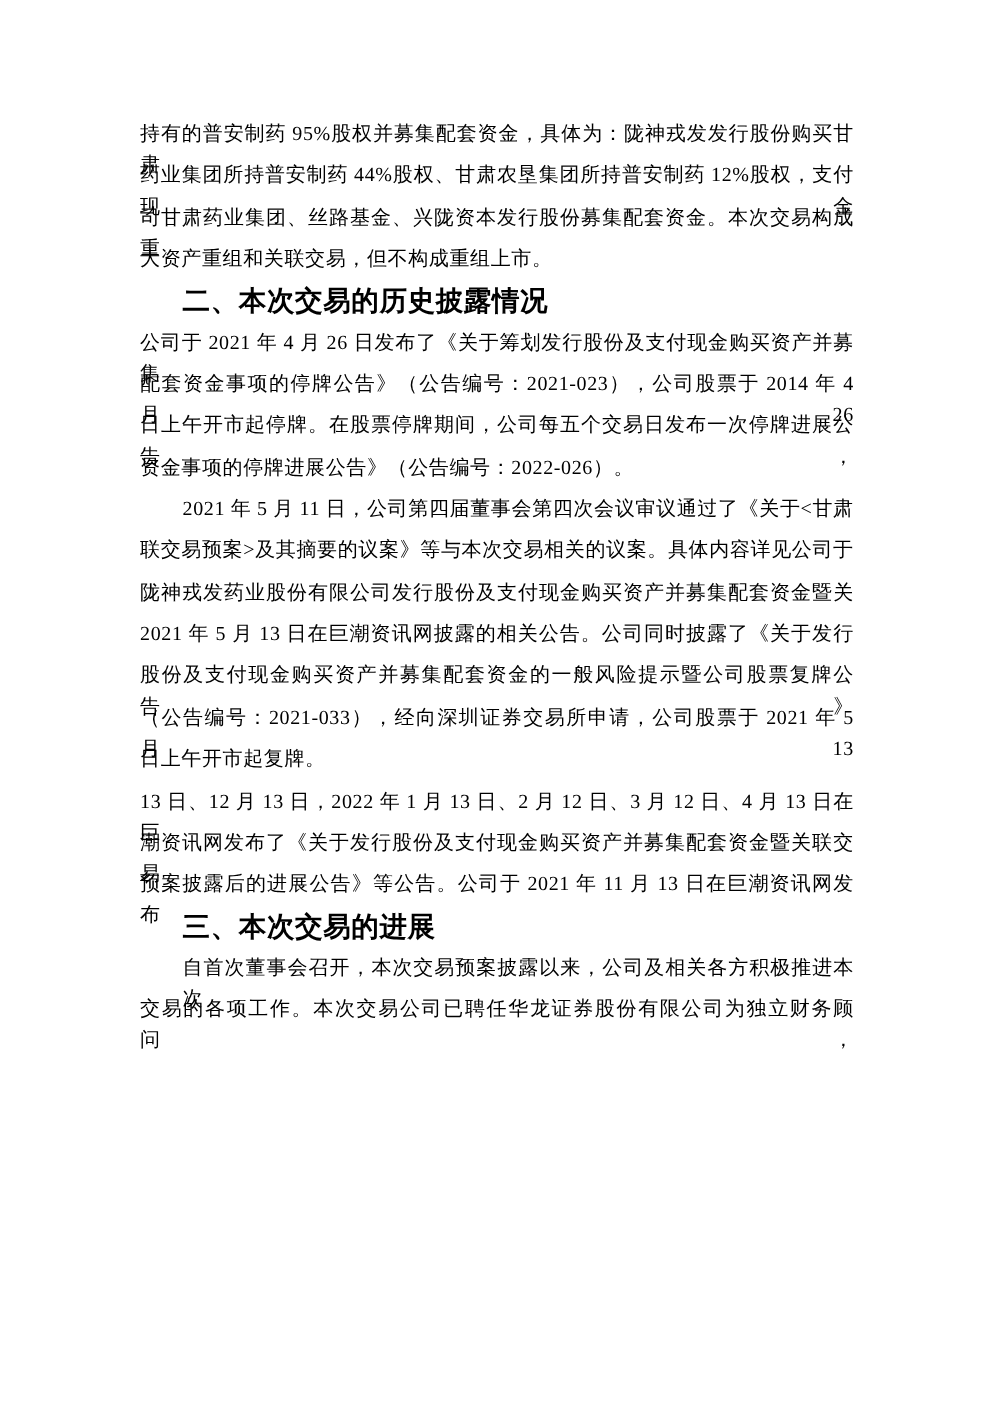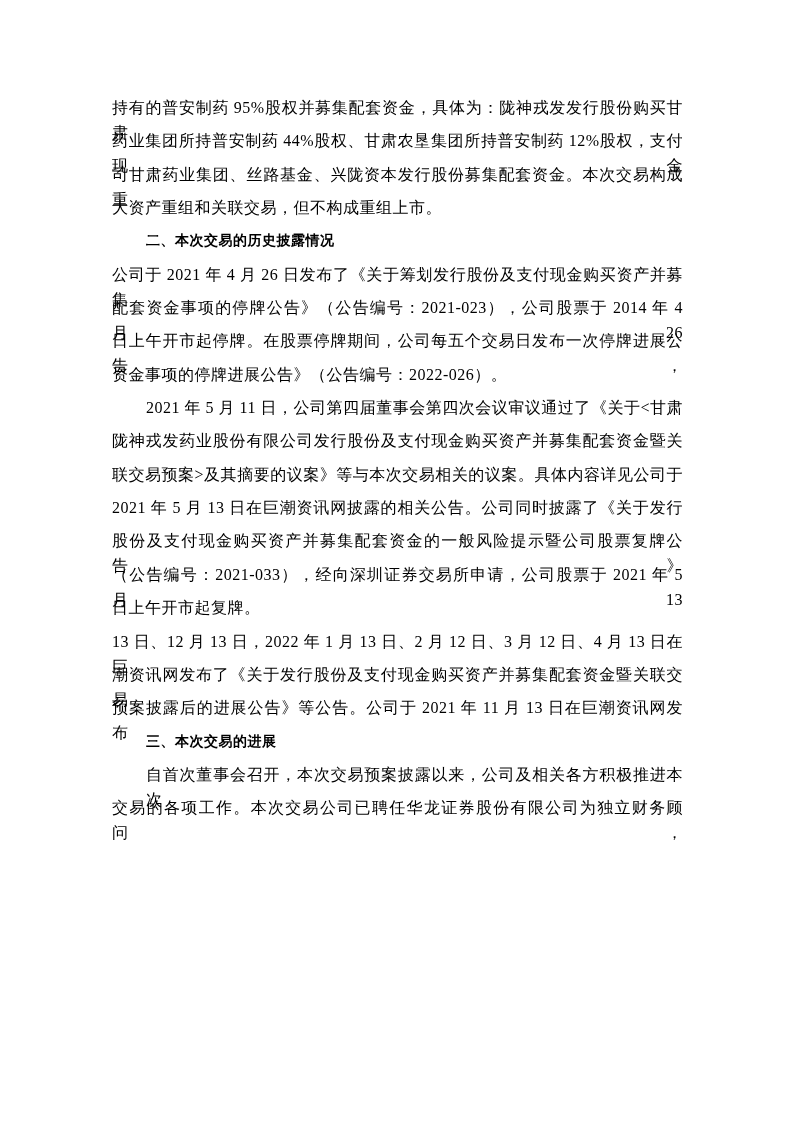--- a/index.html
+++ b/index.html
@@ -38,21 +38,21 @@
     white-space: normal;
     text-align: justify;
     text-align-last: justify;
     text-justify: inter-character;
   }
   .line.indent {
     padding-left: 34px;
   }
   .line.heading {
     font-weight: 700;
-    font-size: 14px;
+    font-size: 22px;
     letter-spacing: 0.5px;
     font-family: "Liberation Sans", "DejaVu Sans", sans-serif;
   }
 </style>
 </head>
 <body>
 
 <div class="page">
   <div class="content" id="doc-content">
       <div class="paragraph">
@@ -63,22 +63,22 @@
       </div>
       <div class="line heading indent">二、本次交易的历史披露情况</div>
       <div class="paragraph">
         <div class="line fill">公司于 2021 年 4 月 26 日发布了《关于筹划发行股份及支付现金购买资产并募集</div>
         <div class="line fill">配套资金事项的停牌公告》（公告编号：2021-023），公司股票于 2014 年 4 月 26</div>
         <div class="line fill">日上午开市起停牌。在股票停牌期间，公司每五个交易日发布一次停牌进展公告，</div>
         <div class="line">资金事项的停牌进展公告》（公告编号：2022-026）。</div>
       </div>
       <div class="paragraph">
         <div class="line fill indent">2021 年 5 月 11 日，公司第四届董事会第四次会议审议通过了《关于&lt;甘肃</div>
+        <div class="line fill">联交易预案&gt;及其摘要的议案》等与本次交易相关的议案。具体内容详见公司于</div>
         <div class="line fill">陇神戎发药业股份有限公司发行股份及支付现金购买资产并募集配套资金暨关</div>
-        <div class="line fill">联交易预案&gt;及其摘要的议案》等与本次交易相关的议案。具体内容详见公司于</div>
         <div class="line fill">2021 年 5 月 13 日在巨潮资讯网披露的相关公告。公司同时披露了《关于发行</div>
         <div class="line fill">股份及支付现金购买资产并募集配套资金的一般风险提示暨公司股票复牌公告》</div>
         <div class="line fill">（公告编号：2021-033），经向深圳证券交易所申请，公司股票于 2021 年 5 月 13</div>
         <div class="line">日上午开市起复牌。</div>
       </div>
       <div class="paragraph">
         <div class="line fill">13 日、12 月 13 日，2022 年 1 月 13 日、2 月 12 日、3 月 12 日、4 月 13 日在巨</div>
         <div class="line fill">潮资讯网发布了《关于发行股份及支付现金购买资产并募集配套资金暨关联交易</div>
         <div class="line fill">预案披露后的进展公告》等公告。公司于 2021 年 11 月 13 日在巨潮资讯网发布</div>
       </div>

